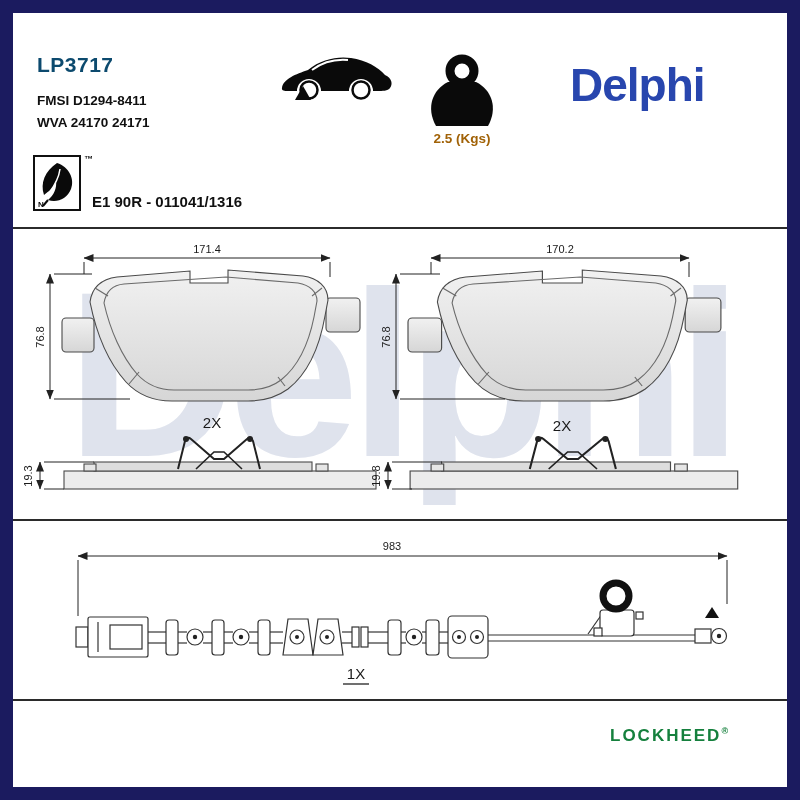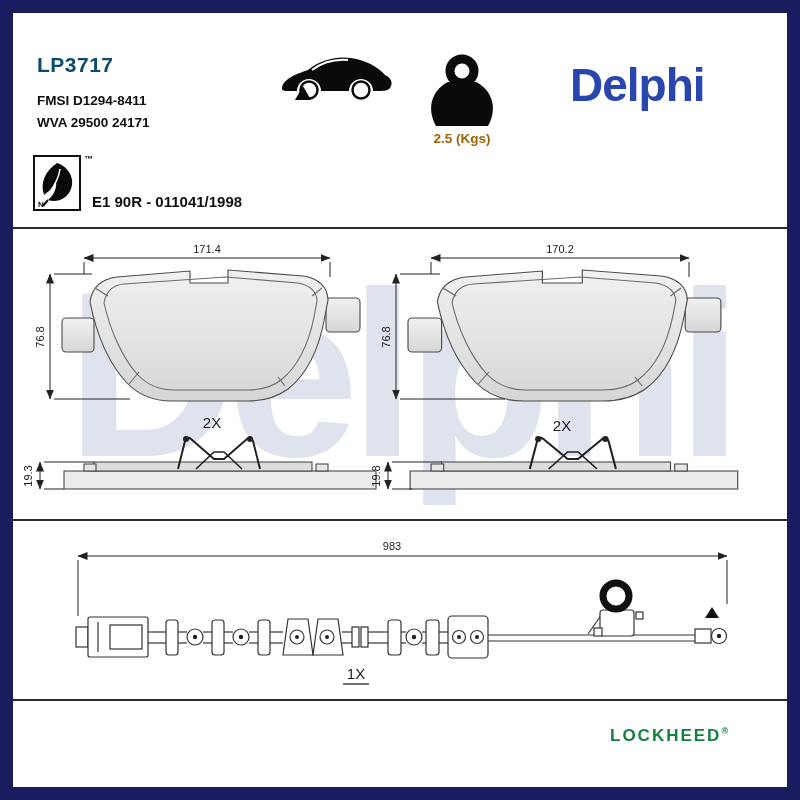--- a/index.html
+++ b/index.html
@@ -41,24 +41,24 @@
 <body>
 
 <div class="frame">
 
   <div class="abs watermark">
     <span>Delphi</span>
   </div>
 
   <div class="abs part-number">LP3717</div>
   <div class="abs code-line fmsi">FMSI D1294-8411</div>
-  <div class="abs code-line wva">WVA 29500 24171</div>
+  <div class="abs code-line wva">WVA 24170 24171</div>
   <div class="abs delphi-logo">Delphi</div>
   <div class="abs weight-label">2.5 (Kgs)</div>
-  <div class="abs approval">E1 90R - 011041/1998</div>
+  <div class="abs approval">E1 90R - 011041/1316</div>
   <div class="abs eco-tm">™</div>
 
   <svg class="abs icon-svg" style="left:276px;top:46px;" width="120" height="56" viewBox="0 0 120 56">
     <path d="M6 42 C7 33 20 28 32 24 C45 13 62 10 75 12 C90 14 102 21 109 29 C116 32 117 38 114 42 C112 45 106 45 102 45 L97 45 A12 12 0 0 0 73 45 L45 45 A12 12 0 0 0 21 45 L11 45 C7 45 5.5 44 6 42 Z" fill="#0a0a0a"></path>
     <path d="M36 24 C48 15 60 13 72 14" stroke="#ffffff" stroke-width="2" fill="none"></path>
     <circle cx="33" cy="44" r="8.5" fill="#ffffff" stroke="#0a0a0a" stroke-width="2.5"></circle>
     <circle cx="85" cy="44" r="8.5" fill="#ffffff" stroke="#0a0a0a" stroke-width="2.5"></circle>
   </svg>
   <svg class="abs icon-svg" style="left:294px;top:85px;" width="18" height="16" viewBox="0 0 18 16">
     <polygon points="9,1 17,15 1,15" fill="#0a0a0a"></polygon>

